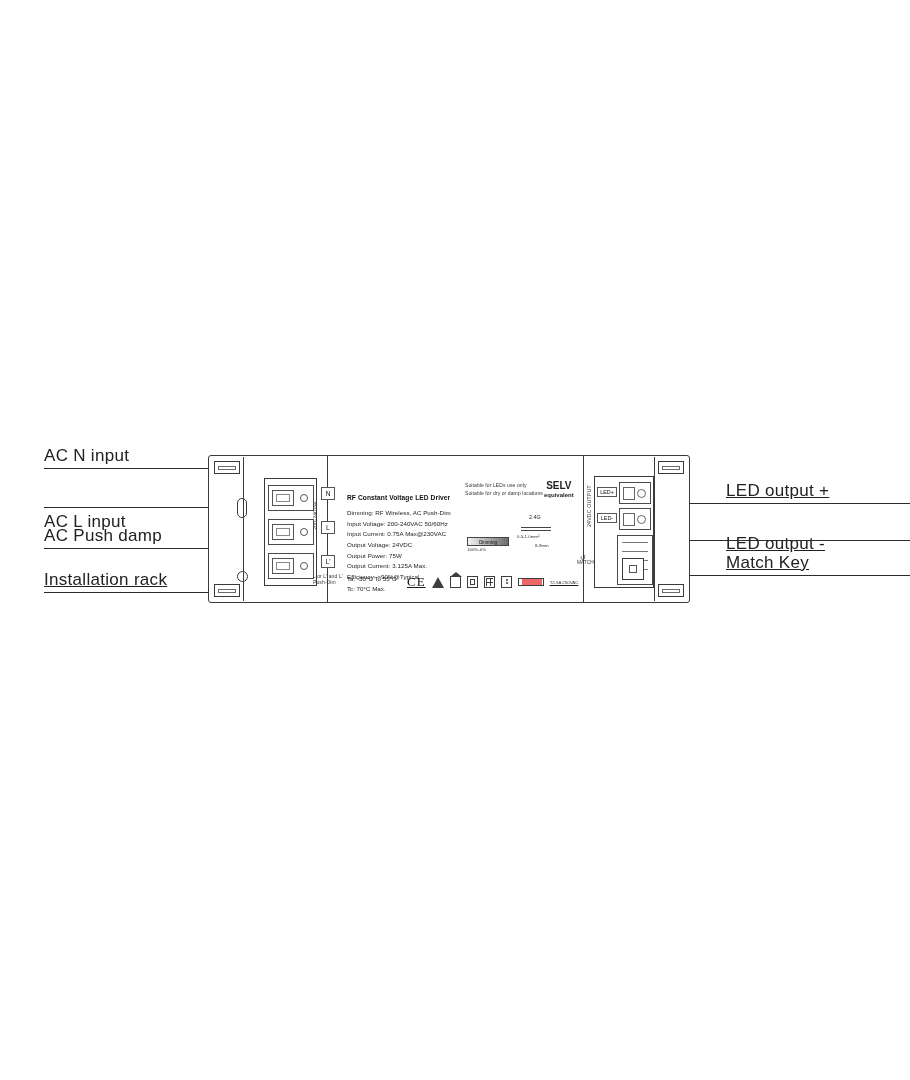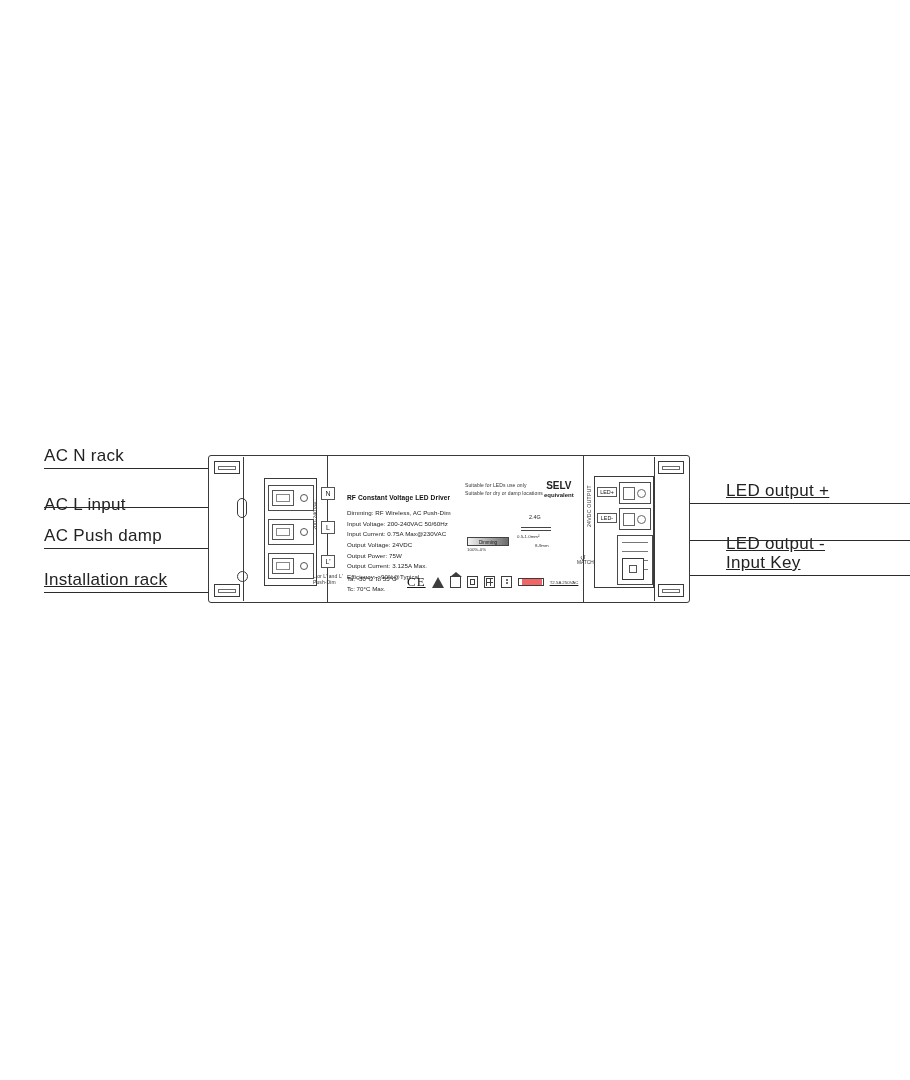--- a/index.html
+++ b/index.html
@@ -484,40 +484,40 @@
     top: 98px;
     font-size: 7px;
     color: #333;
   }
 </style>
 </head>
 <body>
 
 <div id="stage">
 
-  <div class="callout left" style="left:44px; top:446px;">AC N rack</div>
-  <div class="callout left" style="left:44px; top:495px;">AC L input</div>
+  <div class="callout left" style="left:44px; top:446px;">AC N input</div>
+  <div class="callout left" style="left:44px; top:512px;">AC L input</div>
   <div class="callout left" style="left:44px; top:526px;">AC Push damp</div>
   <div class="callout left" style="left:44px; top:570px;text-decoration:underline;">Installation rack</div>
 
   <div class="leader" style="left:44px; top:468px; width:218px;"></div>
   <div class="leader v" style="left:261px; top:468px; height:34px;"></div>
 
   <div class="leader" style="left:44px; top:507px; width:220px;"></div>
   <div class="leader v" style="left:263px; top:507px; height:28px;"></div>
 
   <div class="leader" style="left:44px; top:548px; width:222px;"></div>
   <div class="leader v" style="left:265px; top:548px; height:22px;"></div>
 
   <div class="leader" style="left:44px; top:592px; width:196px;"></div>
   <div class="leader v" style="left:239px; top:576px; height:16px;"></div>
 
   <div class="callout right" style="left:726px; top:481px;">LED output +</div>
   <div class="callout right" style="left:726px; top:518px;margin-top:16px;">LED output -</div>
-  <div class="callout right" style="left:726px; top:553px;">Input Key</div>
+  <div class="callout right" style="left:726px; top:553px;">Match Key</div>
 
   <div class="leader" style="left:641px; top:503px; width:269px;"></div>
   <div class="leader v" style="left:641px; top:495px; height:9px;"></div>
 
   <div class="leader" style="left:648px; top:540px; width:262px;"></div>
   <div class="leader v" style="left:648px; top:512px; height:28px;"></div>
 
   <div class="leader" style="left:646px; top:575px; width:264px;"></div>
 
   <div id="device">

